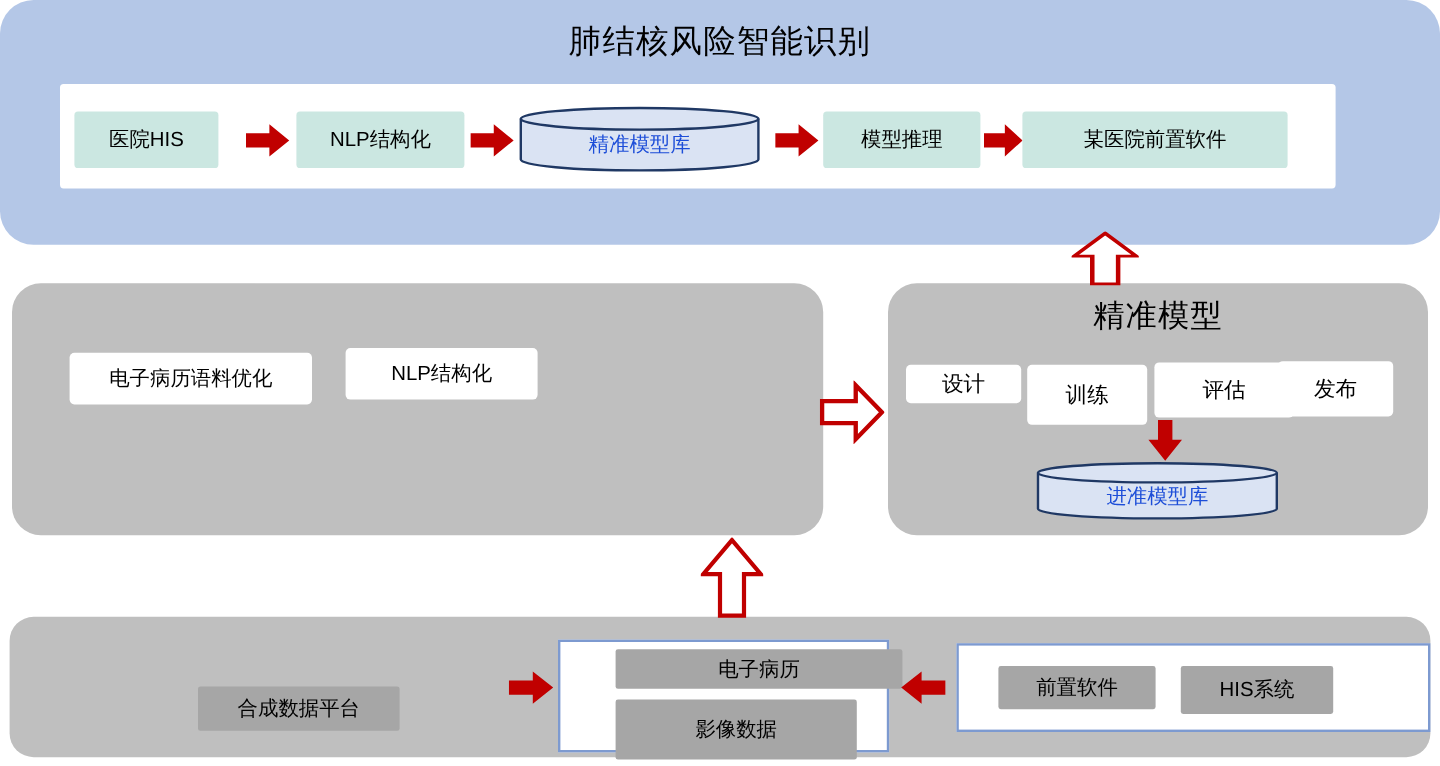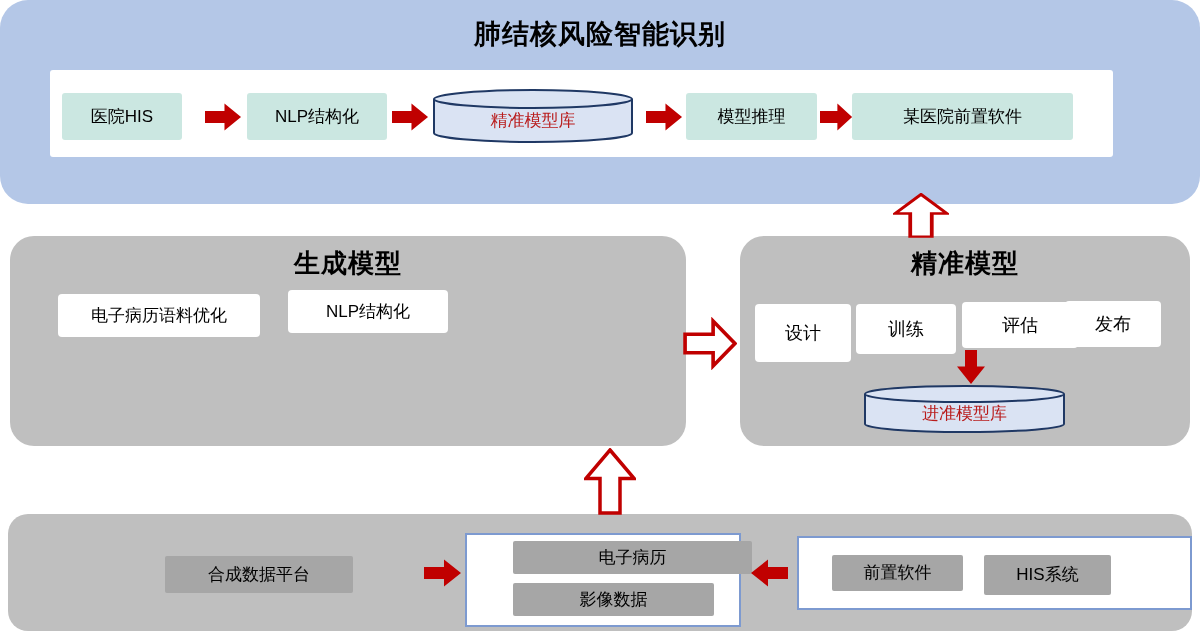--- a/index.html
+++ b/index.html
@@ -7,41 +7,41 @@
   body { font-family:"Liberation Sans","DejaVu Sans",sans-serif; color:#000; }
 
   .canvas { position:relative; width:1200px; height:638px; background:#fff; overflow:hidden; }
 
   .abs { position:absolute; }
 
   .panel-blue { background:#b4c7e7; border-radius:28px; }
   .panel-gray { background:#bfbfbf; border-radius:24px; }
 
   .panel-title {
-    position:absolute; text-align:center; font-weight:bold;
+    position:absolute; text-align:center; font-weight:normal;
     color:#000; letter-spacing:1px;
   }
 
   .node {
     position:absolute; display:flex; align-items:center; justify-content:center;
     text-align:center; font-size:17px; color:#000; line-height:1.15;
   }
   .node-teal  { background:#cbe7e1; border-radius:3px; }
   .node-white { background:#ffffff; border-radius:4px; }
   .node-gray  { background:#a6a6a6; border-radius:2px; }
 
   .white-strip { position:absolute; background:#ffffff; border-radius:3px; }
 
   .blue-outline-box { position:absolute; background:#ffffff; border:2px solid #7d9ad0; }
 
   .cylinder { position:absolute; }
   .cylinder svg { position:absolute; left:0; top:0; width:100%; height:100%; }
   .cyl-label {
     position:absolute; inset:0; display:flex; align-items:center; justify-content:center;
-    padding-top:8px; font-size:17px; color:#b91c1c;text-align:right;
+    padding-top:8px; font-size:17px; color:#1d4ed8;text-align:right;
   }
 
   .arrow { position:absolute; }
   .arrow svg { display:block; width:100%; height:100%; }
 </style>
 </head>
 <body>
 
 <div class="canvas">
 
@@ -86,39 +86,38 @@
   <div class="arrow" style="left:820px;top:102px;width:33px;height:30px">
     <svg viewBox="0 0 38 30" preserveAspectRatio="none">
       <polygon points="0,9 20,9 20,1.5 37,15 20,28.5 20,21 0,21" fill="#c00000"></polygon>
     </svg>
   </div>
 
   <div class="node node-teal" style="left:852px;top:93px;width:221px;height:47px">某医院前置软件</div>
 
   <div class="abs panel-gray" style="left:10px;top:236px;width:676px;height:210px"></div>
 
-  <div class="panel-title" style="left:10px;top:246px;width:676px;font-size:26px">生成模型</div>
 
   <div class="node node-white" style="left:58px;top:294px;width:202px;height:43px">电子病历语料优化</div>
 
   <div class="node node-white" style="left:288px;top:290px;width:160px;height:43px">NLP结构化</div>
 
 
 
   <div class="arrow" style="left:683px;top:317px;width:54px;height:53px">
     <svg viewBox="0 0 52 52" preserveAspectRatio="none">
       <polygon points="2,17 29,17 29,4 50,26 29,48 29,35 2,35" fill="#ffffff" stroke="#c00000" stroke-width="3.5"></polygon>
     </svg>
   </div>
 
   <div class="abs panel-gray" style="left:740px;top:236px;width:450px;height:210px"></div>
 
   <div class="panel-title" style="left:740px;top:246px;width:450px;font-size:26px">精准模型</div>
 
-  <div class="node node-white" style="left:755px;top:304px;width:96px;height:58px;font-size:18px">设计</div>
+  <div class="node node-white" style="left:755px;top:304px;width:96px;height:32px;font-size:18px">设计</div>
 
   <div class="node node-white" style="left:856px;top:304px;width:100px;height:50px;font-size:18px">训练</div>
 
   <div class="node node-white" style="left:962px;top:302px;width:116px;height:46px;font-size:18px">评估</div>
 
   <div class="node node-white" style="left:1065px;top:301px;width:96px;height:46px;font-size:18px">发布</div>
 
   <div class="arrow" style="left:955px;top:350px;width:32px;height:35px">
     <svg viewBox="0 0 32 36" preserveAspectRatio="none">
       <polygon points="10,0 22,0 22,17 30,17 16,35 2,17 10,17" fill="#c00000"></polygon>
@@ -134,33 +133,33 @@
   </div>
 
   <div class="arrow" style="left:893px;top:193px;width:56px;height:45px">
     <svg viewBox="0 0 52 66" preserveAspectRatio="none">
       <polygon points="26,2 50,30 36,30 36,64 16,64 16,30 2,30" fill="#ffffff" stroke="#c00000" stroke-width="3.5"></polygon>
     </svg>
   </div>
 
   <div class="abs panel-gray" style="left:8px;top:514px;width:1184px;height:117px;border-radius:20px"></div>
 
-  <div class="node node-gray" style="left:165px;top:556px;width:188px;height:37px">合成数据平台</div>
+  <div class="node node-gray" style="left:165px;top:572px;width:168px;height:37px">合成数据平台</div>
 
   <div class="arrow" style="left:424px;top:558px;width:38px;height:30px">
     <svg viewBox="0 0 38 30" preserveAspectRatio="none">
       <polygon points="0,9 20,9 20,1.5 37,15 20,28.5 20,21 0,21" fill="#c00000"></polygon>
     </svg>
   </div>
 
   <div class="blue-outline-box" style="left:465px;top:533px;width:276px;height:94px"></div>
 
   <div class="node node-gray" style="left:513px;top:541px;width:239px;height:33px">电子病历</div>
 
-  <div class="node node-gray" style="left:513px;top:583px;width:201px;height:33px">影像数据</div>
+  <div class="node node-gray" style="left:513px;top:583px;width:201px;height:50px">影像数据</div>
 
   <div class="arrow" style="left:750px;top:558px;width:38px;height:30px">
     <svg viewBox="0 0 38 30" preserveAspectRatio="none">
       <polygon points="38,9 18,9 18,1.5 1,15 18,28.5 18,21 38,21" fill="#c00000"></polygon>
     </svg>
   </div>
 
   <div class="blue-outline-box" style="left:797px;top:536px;width:395px;height:74px"></div>
 
   <div class="node node-gray" style="left:832px;top:555px;width:131px;height:36px">前置软件</div>

